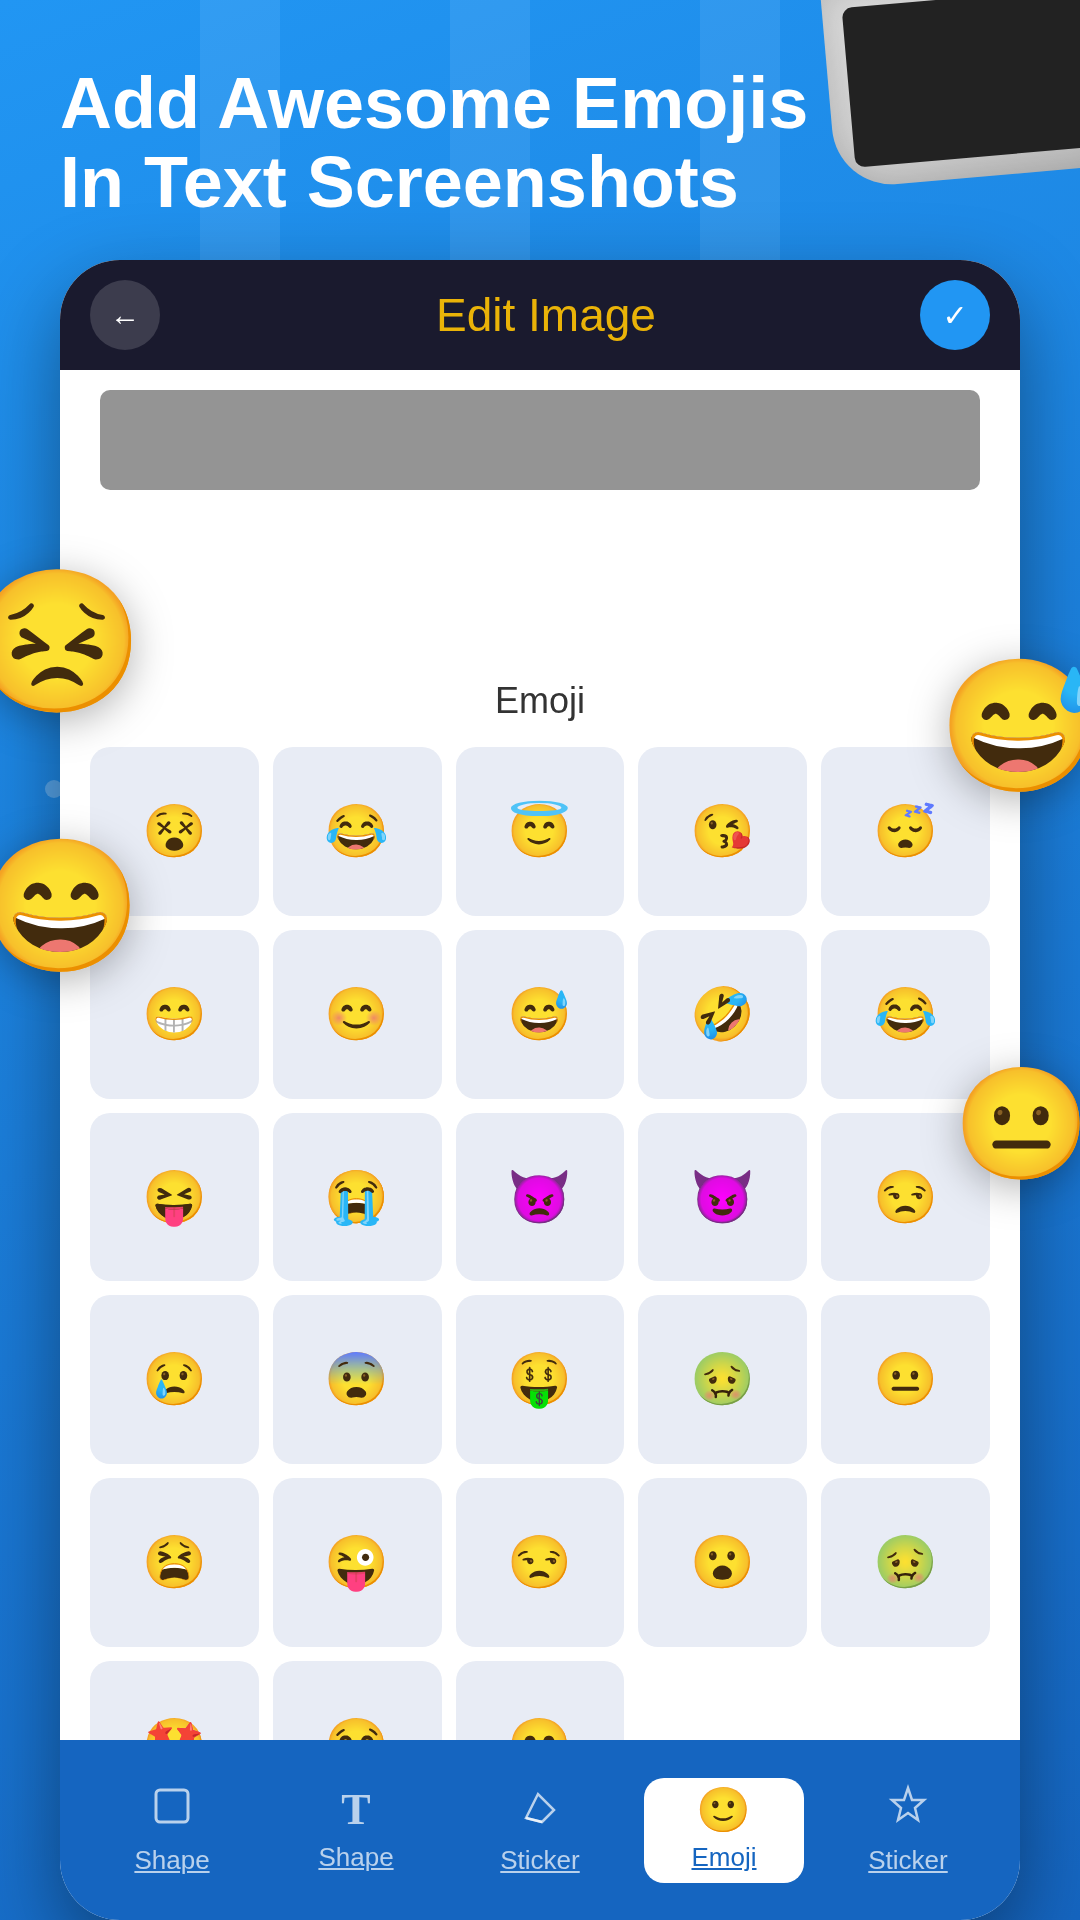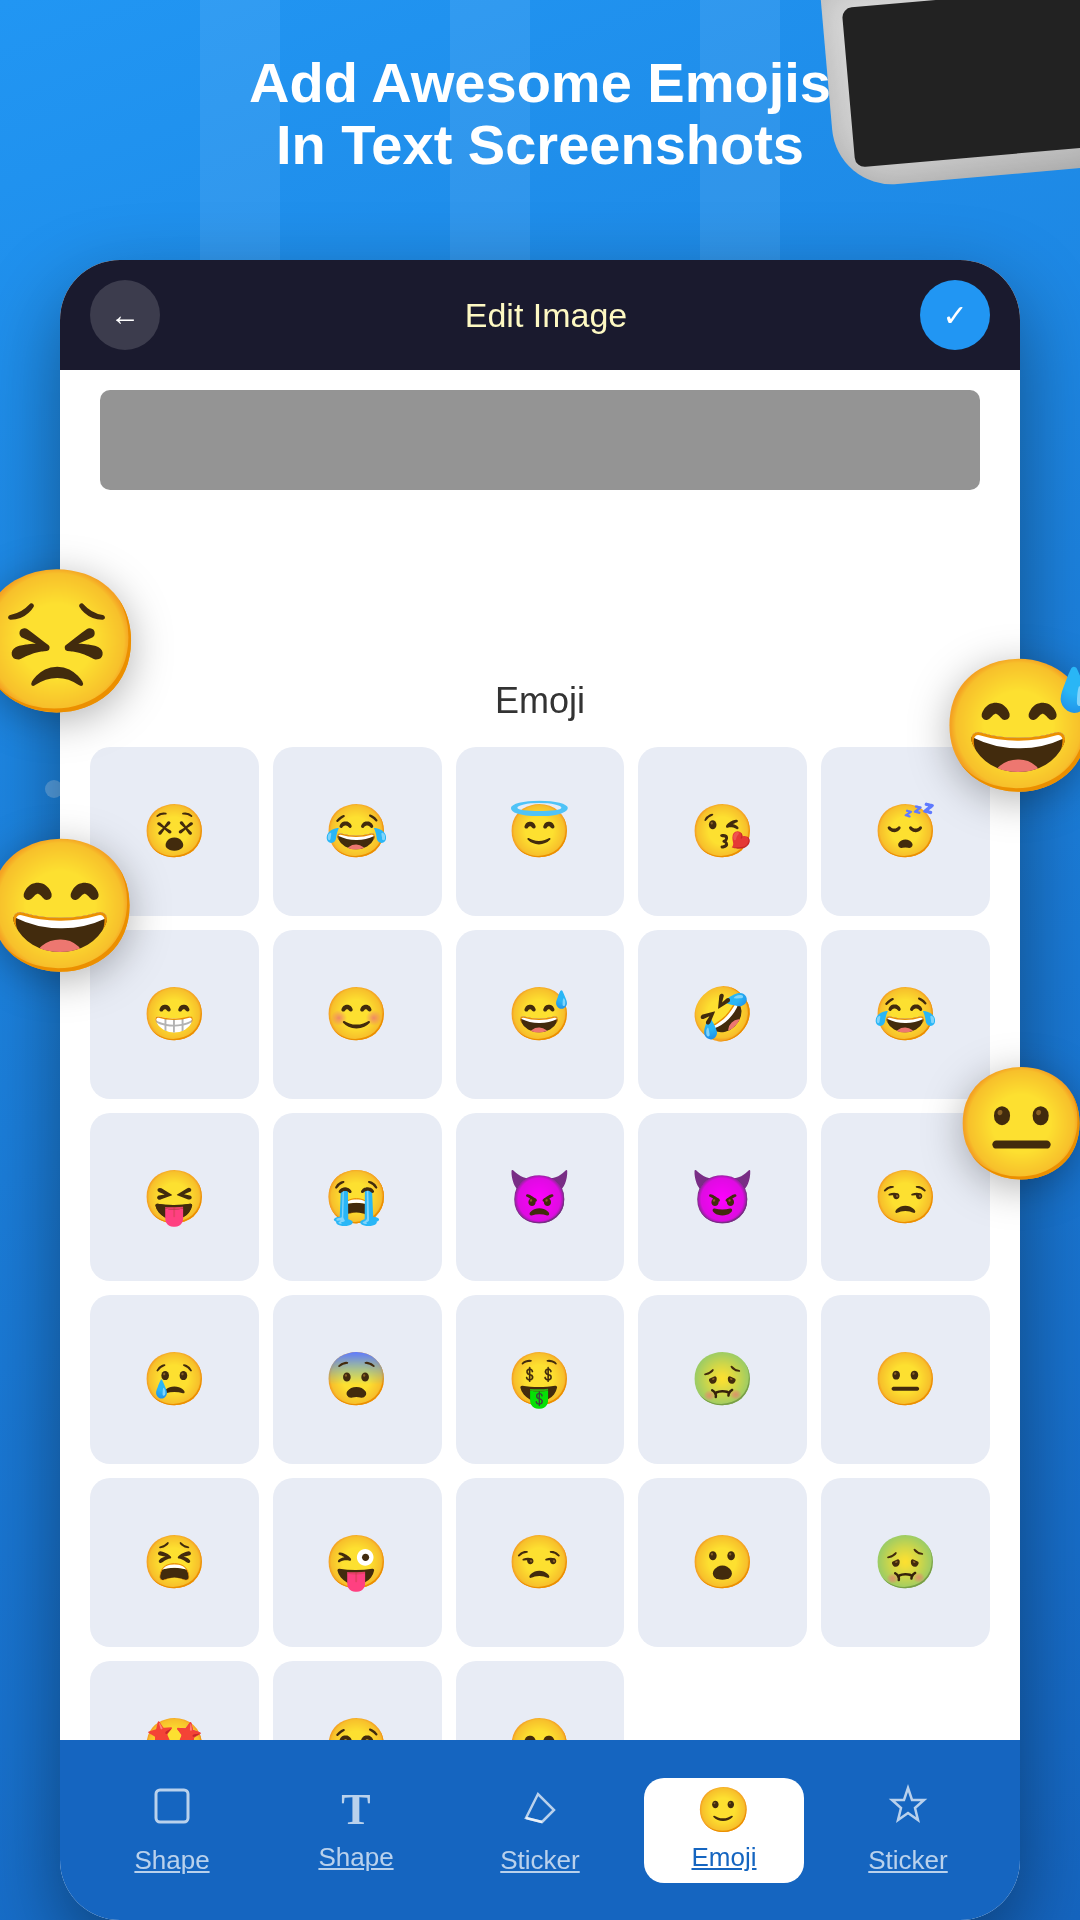--- a/index.html
+++ b/index.html
@@ -22,28 +22,28 @@
     
     .dot {
       position: absolute;
       border-radius: 50%;
       background: rgba(255,255,255,0.25);
     }
 
     
     .header-text {
       position: absolute;
-      top: 52px;
+      top: 64px;
       left: 60px;
       right: 60px;
       color: white;
-      font-size: 56px;
+      font-size: 72px;
       font-weight: 900;
       line-height: 1.1;
-      text-align: center;
+      text-align: left;
     }
 
     
     .phone-mock {
       position: absolute;
       top: 260px;
       left: 60px;
       right: 60px;
       bottom: 0;
       background: white;
@@ -82,22 +82,22 @@
       height: 70px;
       background: #2196f3;
       border-radius: 50%;
       display: flex;
       align-items: center;
       justify-content: center;
       color: white;
       font-size: 30px;
     }
     .phone-topbar-title {
-      color: #fef9c3;
-      font-size: 34px;
+      color: #eab308;
+      font-size: 46px;
       margin-left: 12px;
     }
 
     
     .image-area {
       background: #2a2a2a;
       height: 100px;
       margin: 0 40px;
       margin-top: 20px;
       border-radius: 10px;

